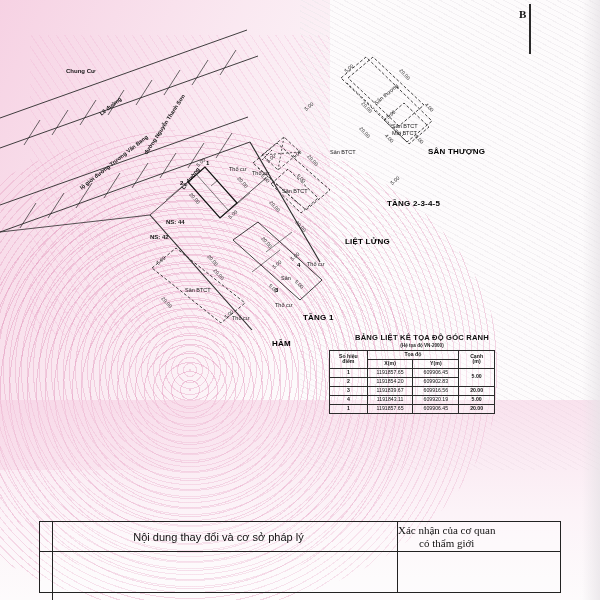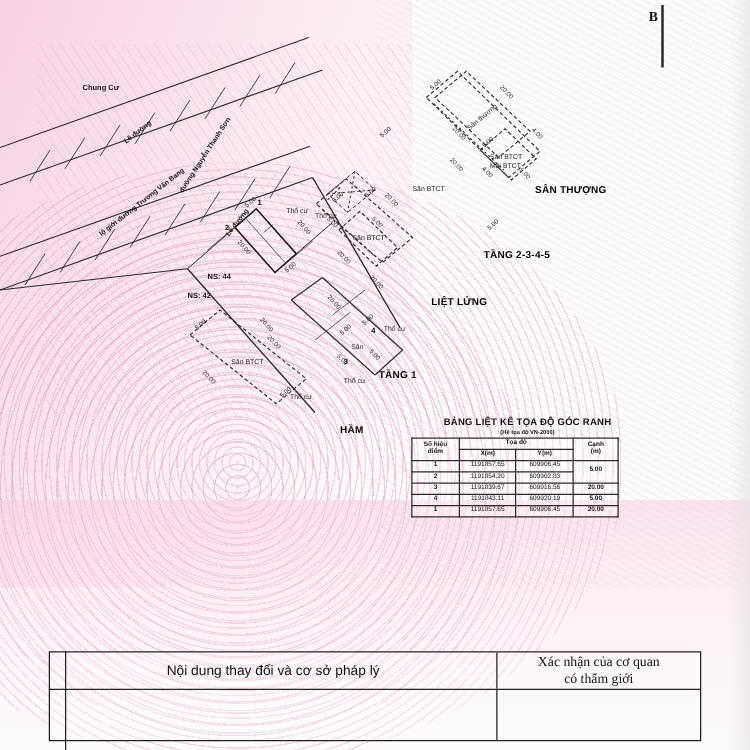--- a/index.html
+++ b/index.html
@@ -164,21 +164,21 @@
     flex: 0 0 358px;
     border-right: 1.1px solid #222;
     display: flex; align-items: center; justify-content: center;
     font-family: Liberation Sans, sans-serif;
     font-size: 11px;
     color: #111;
     padding: 3px 0;
   }
   #section-iv .iv-head .c2 {
     flex: 1;
-    display: flex; align-items: center; justify-content: center;
+    display: flex; align-items: center; justify-content: flex-start;
     text-align: center;
     font-family: "Liberation Serif", serif;
     font-size: 11px;
     color: #111;
     line-height: 1.15;
     padding: 2px 0;
   }
   #section-iv .iv-row {
     display: flex;
     height: 40px;
@@ -359,21 +359,21 @@
   <div class="t lblsm" style="left:282px; top:189px;">Sân BTCT</div>
   <div class="t plantitle" style="left:345px; top:238px;">LIỆT LỬNG</div>
   <div class="t dim" style="left:266px; top:156px; transform:rotate(-40deg);">5.00</div>
   <div class="t dim" style="left:292px; top:152px; transform:rotate(-40deg);">5.00</div>
   <div class="t dim" style="left:260px; top:176px; transform:rotate(46deg);">5.00</div>
   <div class="t dim" style="left:296px; top:176px; transform:rotate(46deg);">5.00</div>
   <div class="t dim" style="left:268px; top:204px; transform:rotate(46deg);">20.00</div>
   <div class="t dim" style="left:294px; top:224px; transform:rotate(46deg);">20.00</div>
 
   <div class="t lblsm" style="left:281px; top:276px;">Sân</div>
-  <div class="t plantitle" style="left:303px; top:296px;">TẦNG 1</div>
+  <div class="t plantitle" style="left:303px; top:314px;">TẦNG 1</div>
   <div class="t dim" style="left:272px; top:262px; transform:rotate(-40deg);">5.00</div>
   <div class="t dim" style="left:290px; top:254px; transform:rotate(-40deg);">5.00</div>
   <div class="t dim" style="left:268px; top:286px; transform:rotate(46deg);">5.00</div>
   <div class="t dim" style="left:294px; top:282px; transform:rotate(46deg);">5.00</div>
 
   <div class="t lblsm" style="left:185px; top:288px;">Sân BTCT</div>
   <div class="t plantitle" style="left:239px; top:340px;margin-left:33px;">HẦM</div>
   <div class="t dim" style="left:156px; top:258px; transform:rotate(-40deg);">5.00</div>
   <div class="t dim" style="left:212px; top:272px; transform:rotate(46deg);">20.00</div>
   <div class="t dim" style="left:160px; top:300px; transform:rotate(46deg);">20.00</div>

